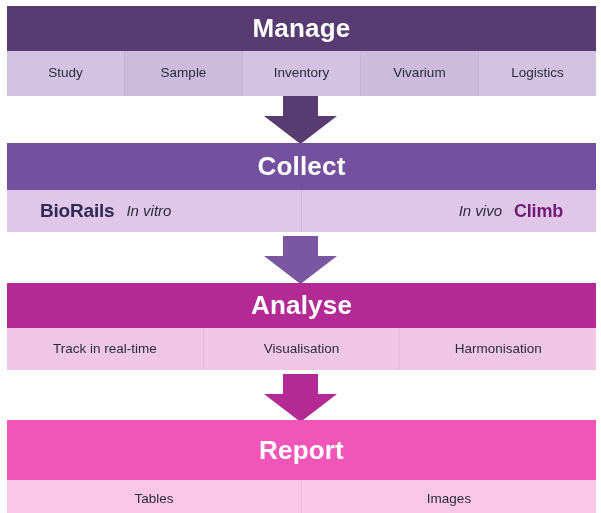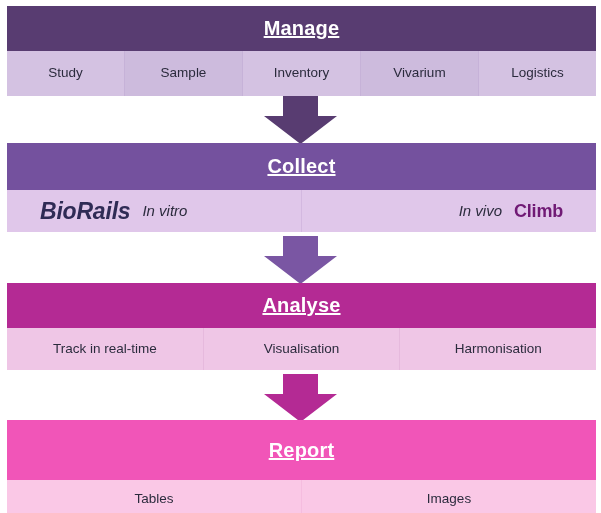--- a/index.html
+++ b/index.html
@@ -27,23 +27,22 @@
   }
 
   .stage-header {
     width: 100%;
     box-sizing: border-box;
     display: flex;
     align-items: center;
     justify-content: center;
     color: #ffffff;
     font-weight: bold;
-    font-size: 20px;
+    font-size: 26px;
     letter-spacing: 0.2px;
-    text-decoration: underline;
   }
 
   .stage-items {
     width: 100%;
     box-sizing: border-box;
     display: flex;
     align-items: stretch;
   }
 
   .stage-item {
@@ -96,24 +95,23 @@
     padding-left: 33px;
     gap: 12px;
   }
   #stage-collect .climb-cell {
     justify-content: flex-end;
     padding-right: 33px;
     gap: 12px;
   }
   .brand-biorails {
     font-weight: bold;
-    font-size: 23px;
+    font-size: 19px;
     color: #2f2b55;
     letter-spacing: -0.2px;
-    font-style: italic;
   }
   .brand-climb {
     font-weight: bold;
     font-size: 18px;
     color: #701a75;
     letter-spacing: -0.2px;
   }
   .mode-label {
     font-style: italic;
     font-size: 15px;

